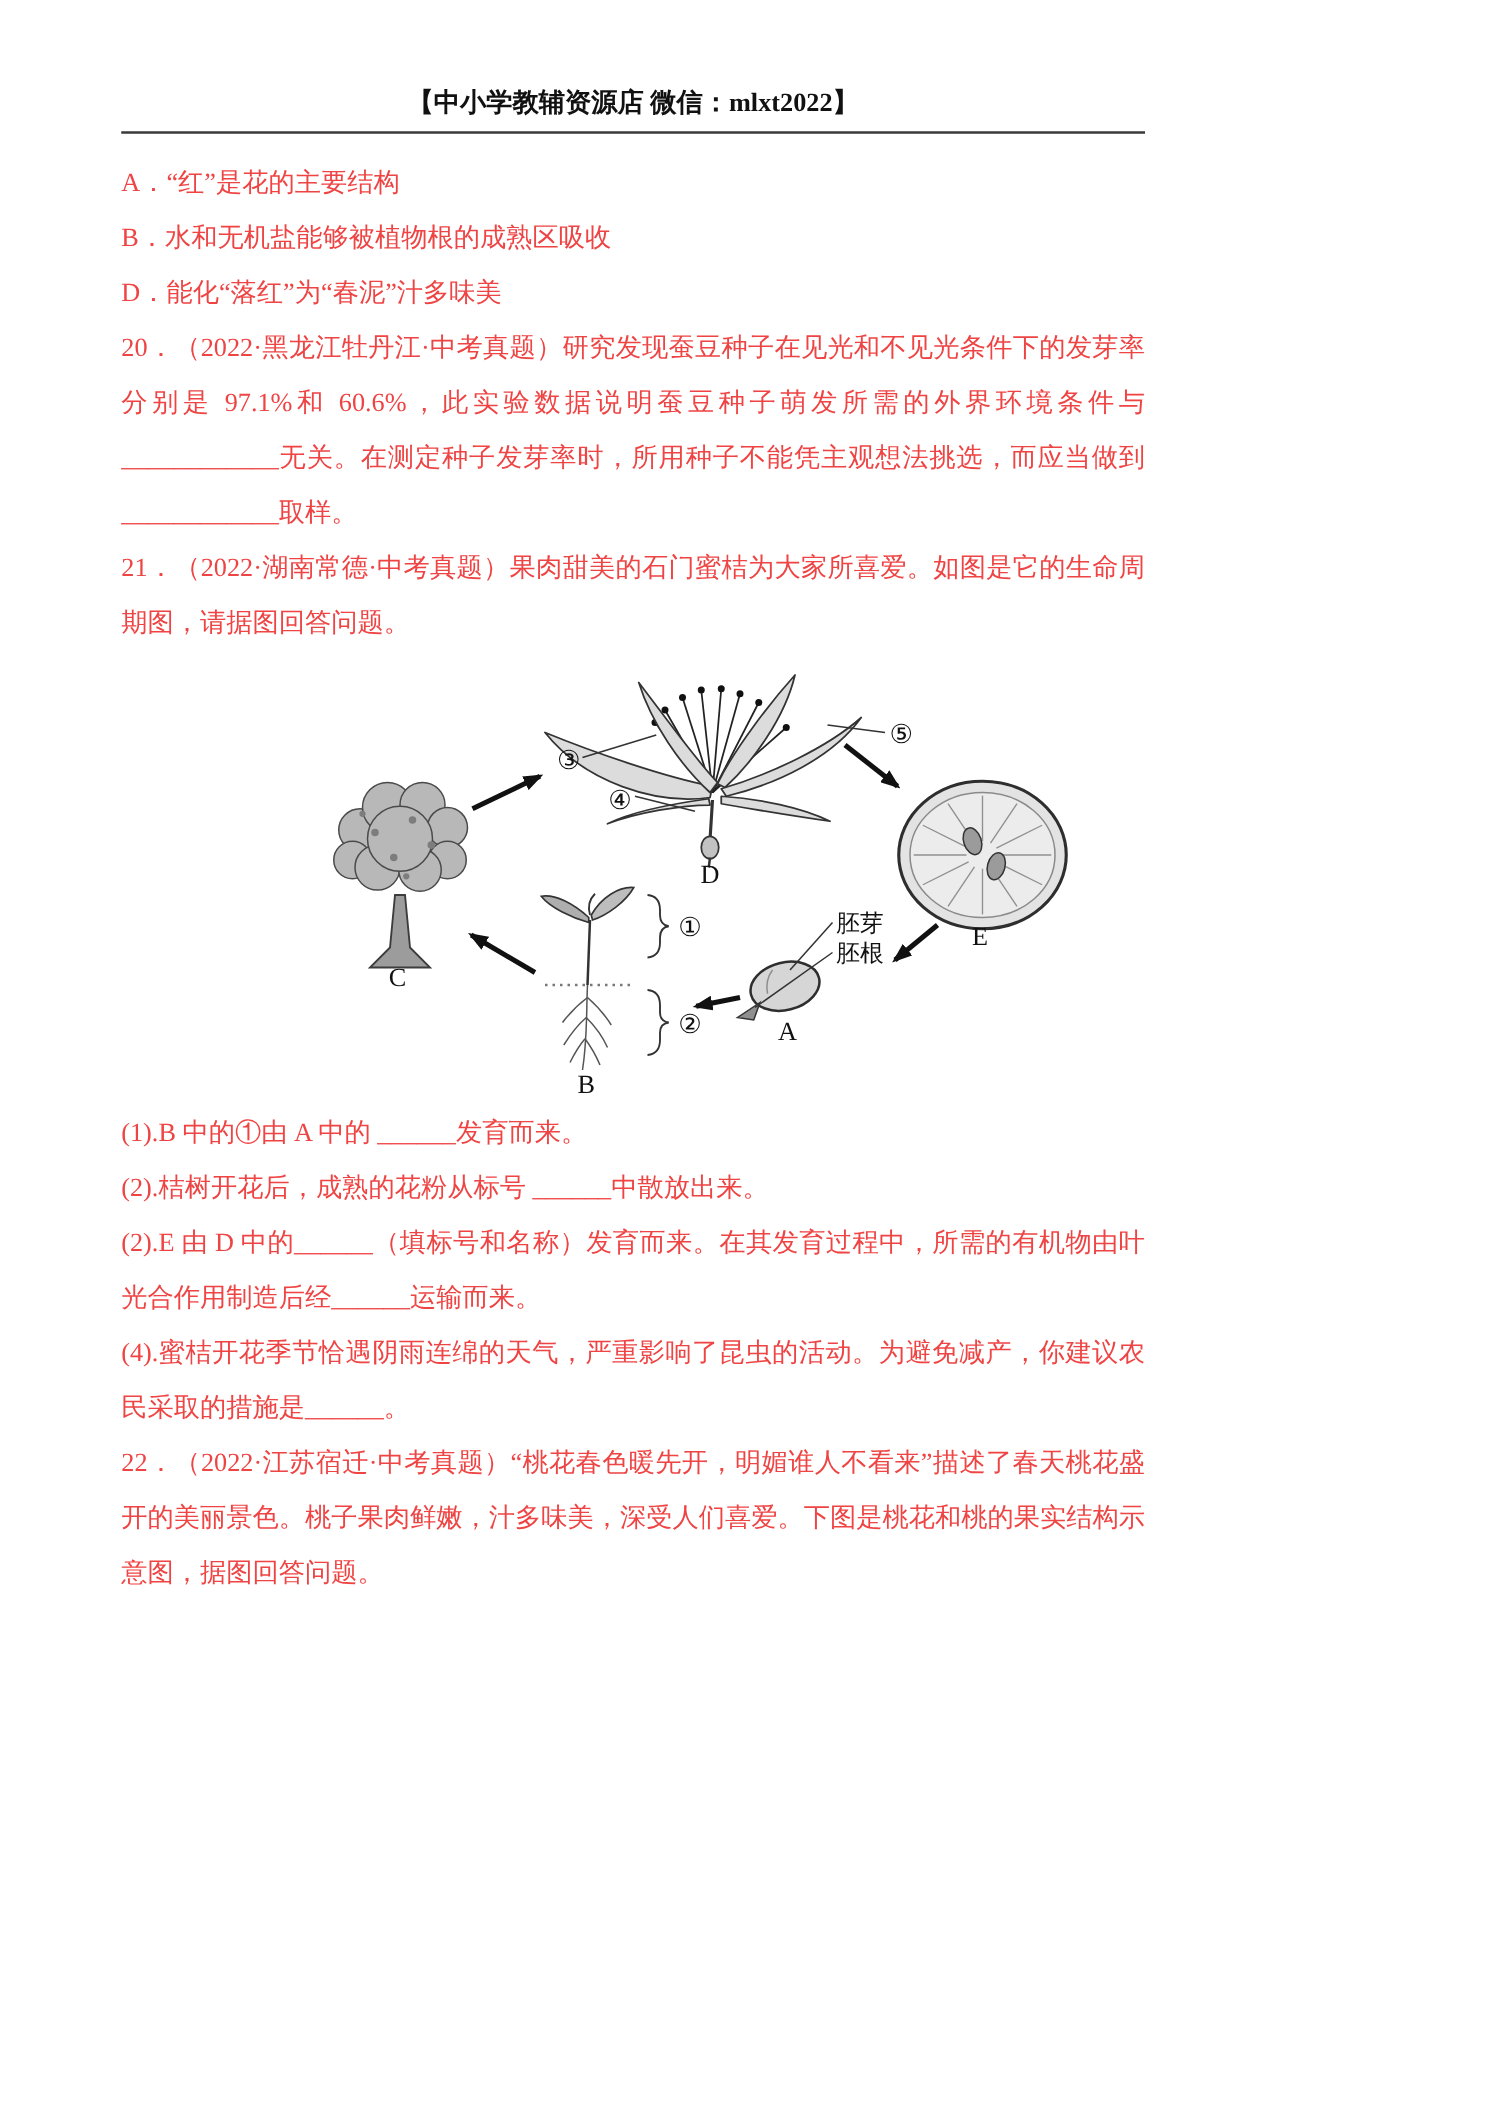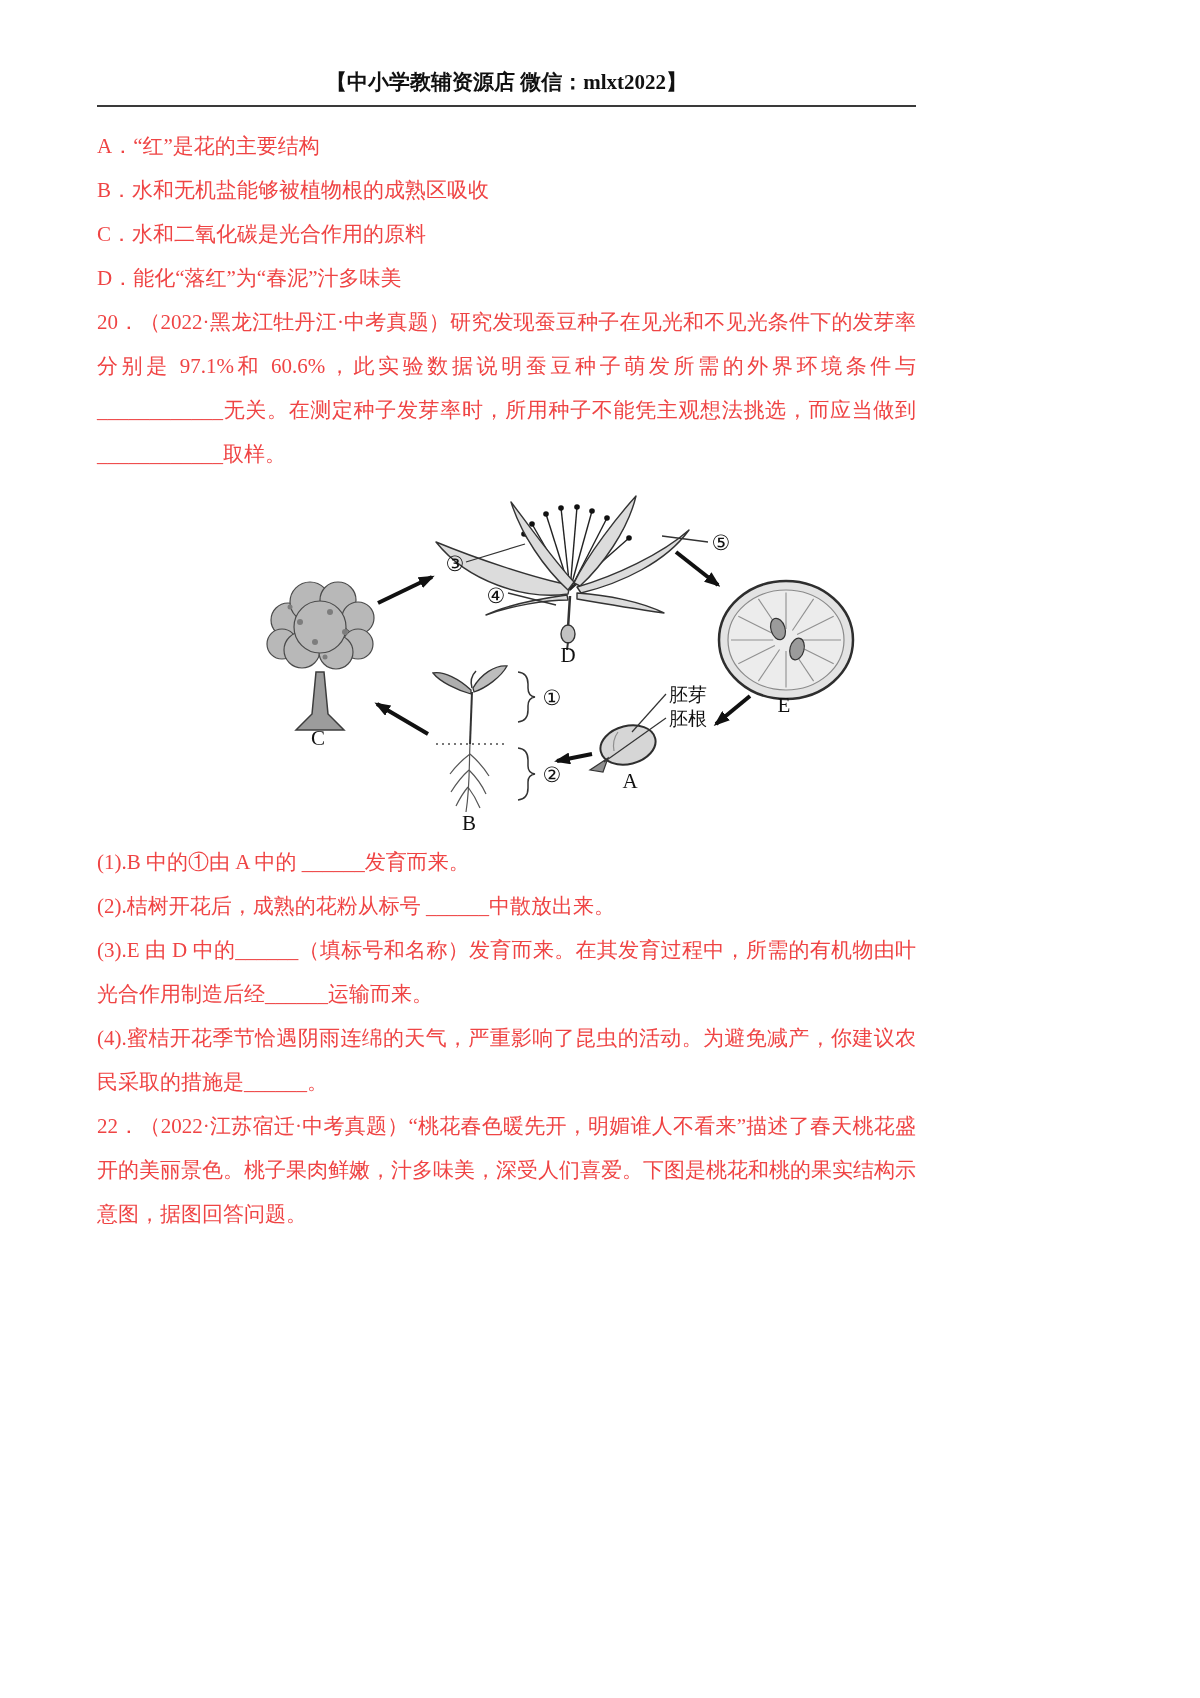--- a/index.html
+++ b/index.html
@@ -36,25 +36,25 @@
 <div class="page">
 
   <div class="header">
     <span>【中小学教辅资源店 微信：mlxt2022】</span>
   </div>
 
   <div class="content">
 
     <div class="para">A．“红”是花的主要结构</div>
     <div class="para">B．水和无机盐能够被植物根的成熟区吸收</div>
-    <div class="para">C．水和二氧化碳是光合作用的原料</div>
     <div class="para">D．能化“落红”为“春泥”汁多味美</div>
 
     <div class="para">20．（2022·黑龙江牡丹江·中考真题）研究发现蚕豆种子在见光和不见光条件下的发芽率分别是 97.1%和 60.6%，此实验数据说明蚕豆种子萌发所需的外界环境条件与____________无关。在测定种子发芽率时，所用种子不能凭主观想法挑选，而应当做到____________取样。</div>
 
+    <div class="para">21．（2022·湖南常德·中考真题）果肉甜美的石门蜜桔为大家所喜爱。如图是它的生命周期图，请据图回答问题。</div>
 
     <div class="figure-wrap">
       <svg width="660" height="352" viewBox="0 0 660 352">
         <defs>
           <marker id="ah" viewBox="0 0 16 12" refX="13" refY="6" markerWidth="16" markerHeight="12" orient="auto" markerUnits="userSpaceOnUse">
             <polygon points="0,0 16,6 0,12" fill="#111"></polygon>
           </marker>
         </defs>
 
         <g stroke="#111" stroke-width="4" fill="none">
@@ -191,19 +191,19 @@
           <path d="M288,190 Q298,191 298,202 L298,206 Q298,214 305,215 Q298,216 298,224 L298,228 Q298,239 288,240"></path>
           <path d="M288,266 Q298,267 298,278 L298,284 Q298,291 305,292 Q298,293 298,300 L298,306 Q298,317 288,318"></path>
         </g>
         <text x="322" y="223" text-anchor="middle">①</text>
         <text x="322" y="300" text-anchor="middle">②</text>
       </svg>
     </div>
 
     <div class="para">(1).B 中的①由 A 中的 ______发育而来。</div>
     <div class="para">(2).桔树开花后，成熟的花粉从标号 ______中散放出来。</div>
-    <div class="para">(3).E 由 D 中的______（填标号和名称）发育而来。在其发育过程中，所需的有机物由叶光合作用制造后经______运输而来。</div>
+    <div class="para">(2).E 由 D 中的______（填标号和名称）发育而来。在其发育过程中，所需的有机物由叶光合作用制造后经______运输而来。</div>
     <div class="para">(4).蜜桔开花季节恰遇阴雨连绵的天气，严重影响了昆虫的活动。为避免减产，你建议农民采取的措施是______。</div>
 
     <div class="para">22．（2022·江苏宿迁·中考真题）“桃花春色暖先开，明媚谁人不看来”描述了春天桃花盛开的美丽景色。桃子果肉鲜嫩，汁多味美，深受人们喜爱。下图是桃花和桃的果实结构示意图，据图回答问题。</div>
 
   </div>
 </div>
 
 </body></html>

